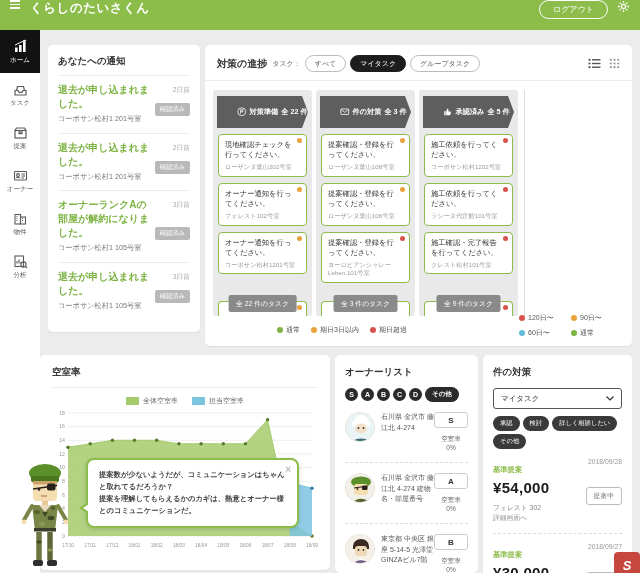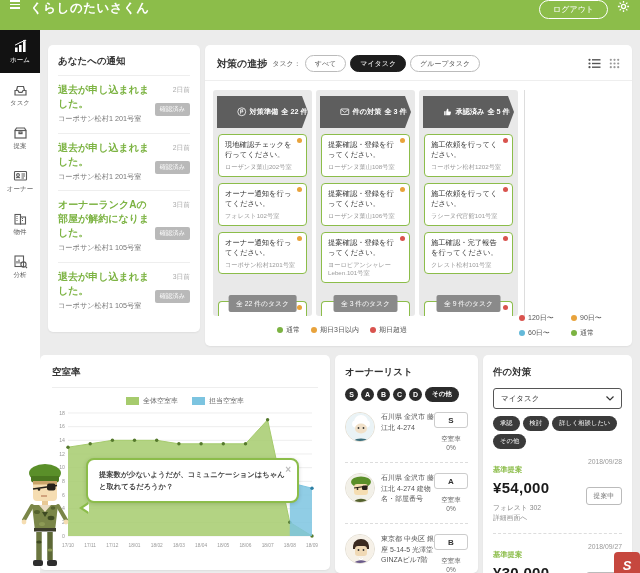--- a/index.html
+++ b/index.html
@@ -471,20 +471,21 @@
         <ellipse cx="30" cy="90" rx="2.6" ry="1.6" fill="#8d9a55"></ellipse>
       <rect x="13" y="100" width="10" height="6" rx="2" fill="#2e2e2e"></rect>
       <rect x="27" y="100" width="10" height="6" rx="2" fill="#2e2e2e"></rect>
     </svg>
   </div>
   <div class="bubble">
     <span class="bclose">×</span>
     <div class="btail"></div>
     <div class="btail2"></div>
     <p>提案数が少ないようだが、コミュニケーションはちゃんと取れてるだろうか？</p>
+    <p>提案を理解してもらえるかのカギは、熱意とオーナー様とのコミュニケーションだ。</p>
   </div>
 
   <section class="card owners">
     <div class="sec-title">オーナーリスト</div>
     <div class="ofilters">
       <span class="rcircle">S</span>
       <span class="rcircle">A</span>
       <span class="rcircle">B</span>
       <span class="rcircle">C</span>
       <span class="rcircle">D</span>

